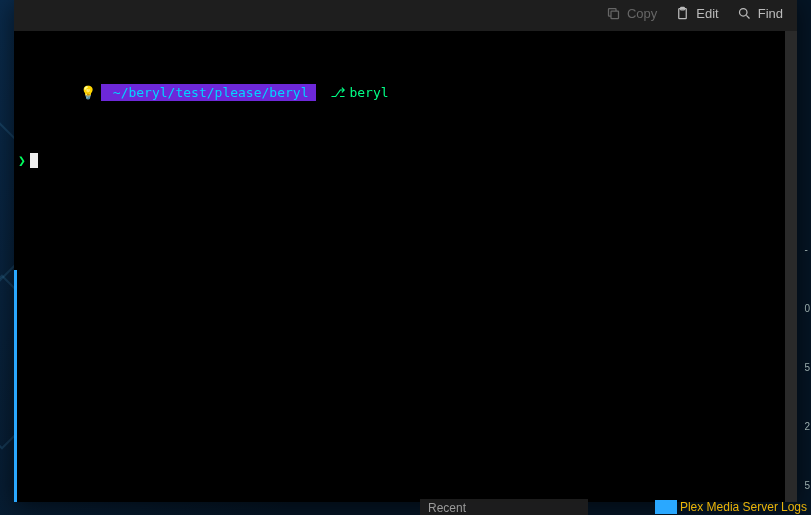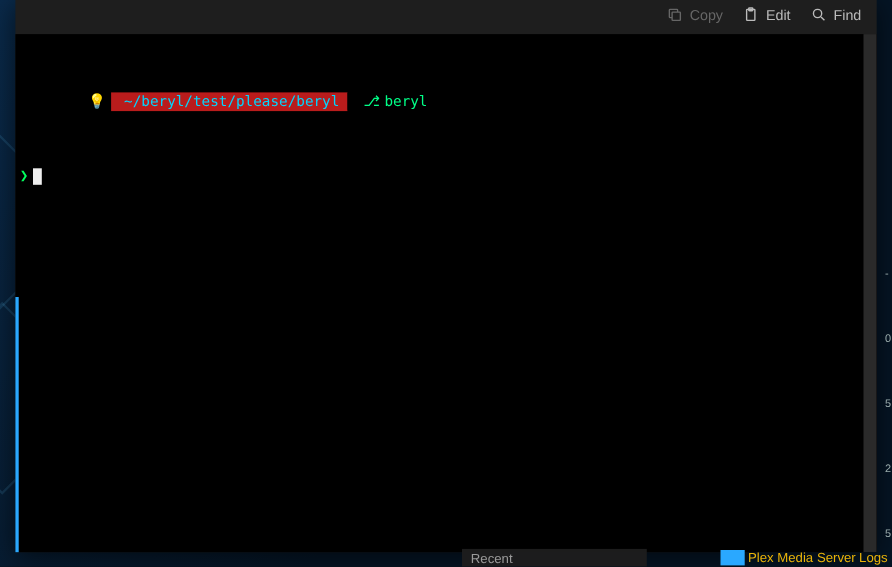--- a/index.html
+++ b/index.html
@@ -50,21 +50,21 @@
   .term-content { padding: 2px 0 0 2px; white-space: pre; }
   
   .seg { display: inline-flex; align-items: center; height: 17px; padding: 0 8px; position: relative; }
   .seg::after {
     content: ""; position: absolute; right: -8px; top: 0;
     border-top: 8.5px solid transparent; border-bottom: 8.5px solid transparent;
     border-left: 8px solid currentColor;
   }
   .seg-bulb { background: #000; color: #000; padding-left: 2px; padding-right: 4px; }
   .seg-bulb::after { border-left-color: #000; }
-  .seg-path { background: #b91c1c; color: #00d7ff; padding-left: 12px; }
+  .seg-path { background: #6d28d9; color: #00d7ff; padding-left: 12px; }
   .seg-path::after { border-left-color: #000; }
   .seg-branch { background: #000; color: #00ff87; padding-left: 14px; }
   .seg-branch::after { border-left-color: #000; }
   .bulb-emoji { font-size: 13px; }
   .branch-glyph { margin-right: 4px; }
   
   .prompt-line2 { display: flex; align-items: center; padding-left: 2px; }
   .prompt-arrow { color: #00ff5f; font-weight: bold; margin-right: 4px; }
   .cursor-block { width: 8px; height: 15px; background: #eee; display: inline-block; }
   

